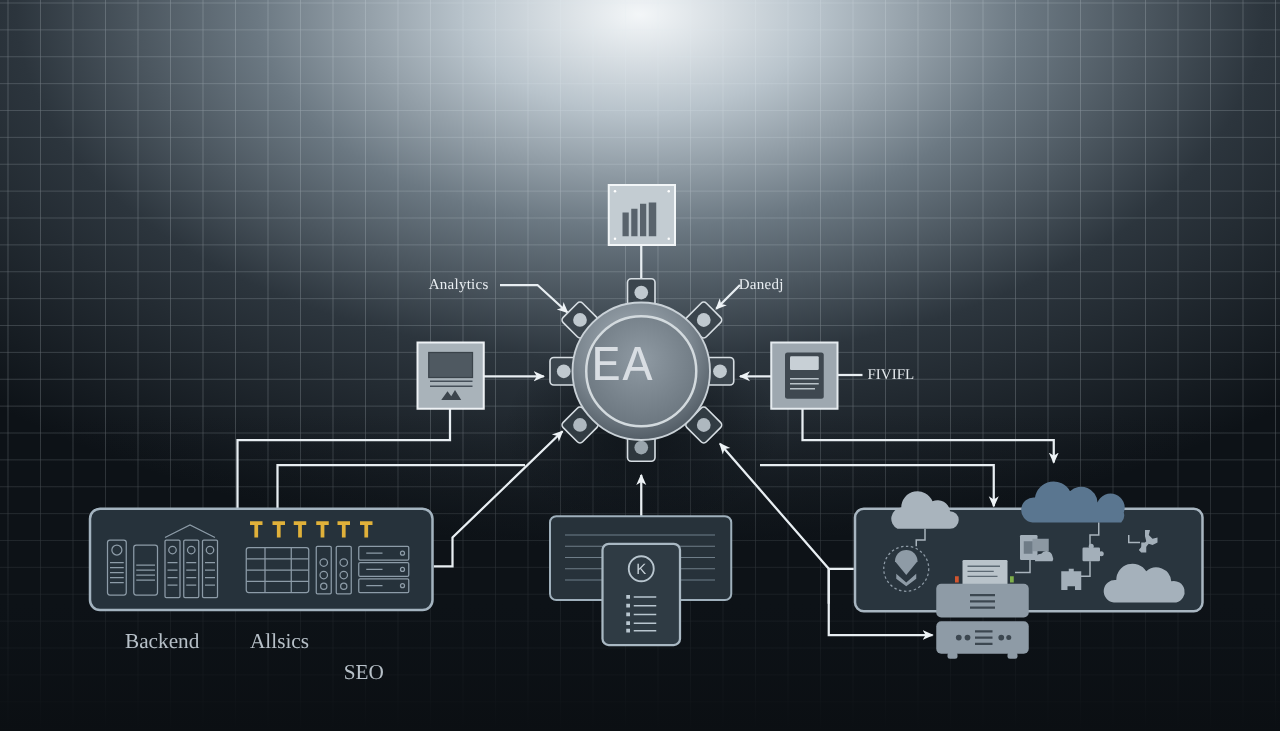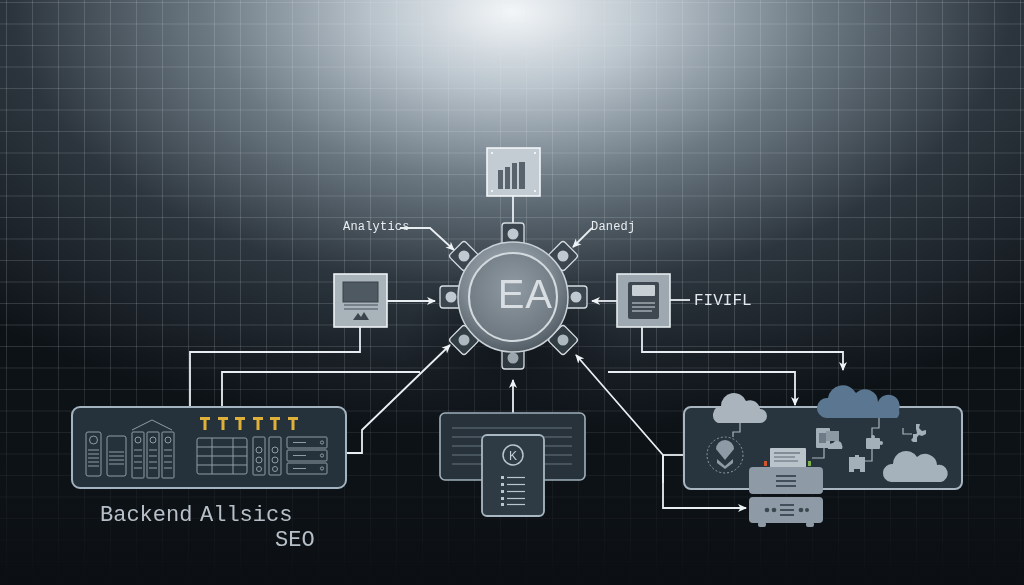--- a/index.html
+++ b/index.html
@@ -1,25 +1,25 @@
 <!DOCTYPE html>
 <html><head>
 <meta charset="utf-8">
 <style>
   html, body { margin: 0; padding: 0; background: #0d1217; }
   body { width: 1024px; height: 585px; overflow: hidden; position: relative;
          font-family: "Liberation Sans", sans-serif; }
   #stage { position: absolute; left: 0; top: 0; width: 1024px; height: 585px; }
-  .lbl { position: absolute; font-family: Liberation Mono, monospace; white-space: nowrap; }
+  .lbl { position: absolute; font-family: Liberation Serif, serif; white-space: nowrap; }
   .lbl-top { color: #e9eef2; font-size: 12px; letter-spacing: 0.2px; }
-  .lbl-mid { color: #e3e8ec; font-size: 16px; }
-  .lbl-bottom { color: #b7c0c8; font-size: 22px; }
-  .hub-text { position: absolute; left: 473px; top: 272px; width: 80px; text-align: right;
+  .lbl-mid { color: #e3e8ec; font-size: 12px; }
+  .lbl-bottom { color: #b7c0c8; font-size: 17px; }
+  .hub-text { position: absolute; left: 473px; top: 272px; width: 80px; text-align: left;
               color: #d9dee3; font-size: 40px; letter-spacing: 1px;
-              font-family: Liberation Sans, sans-serif; }
+              font-family: Liberation Mono, monospace; }
 </style>
 </head>
 <body>
 
 <svg id="stage" viewBox="0 0 1024 585" xmlns="http://www.w3.org/2000/svg">
   <defs>
     <radialGradient id="glow" cx="50%" cy="0%" r="75%" fx="50%" fy="2%">
       <stop offset="0%" stop-color="#f3f6f8"></stop>
       <stop offset="18%" stop-color="#b9c4cc"></stop>
       <stop offset="40%" stop-color="#6b7882"></stop>

